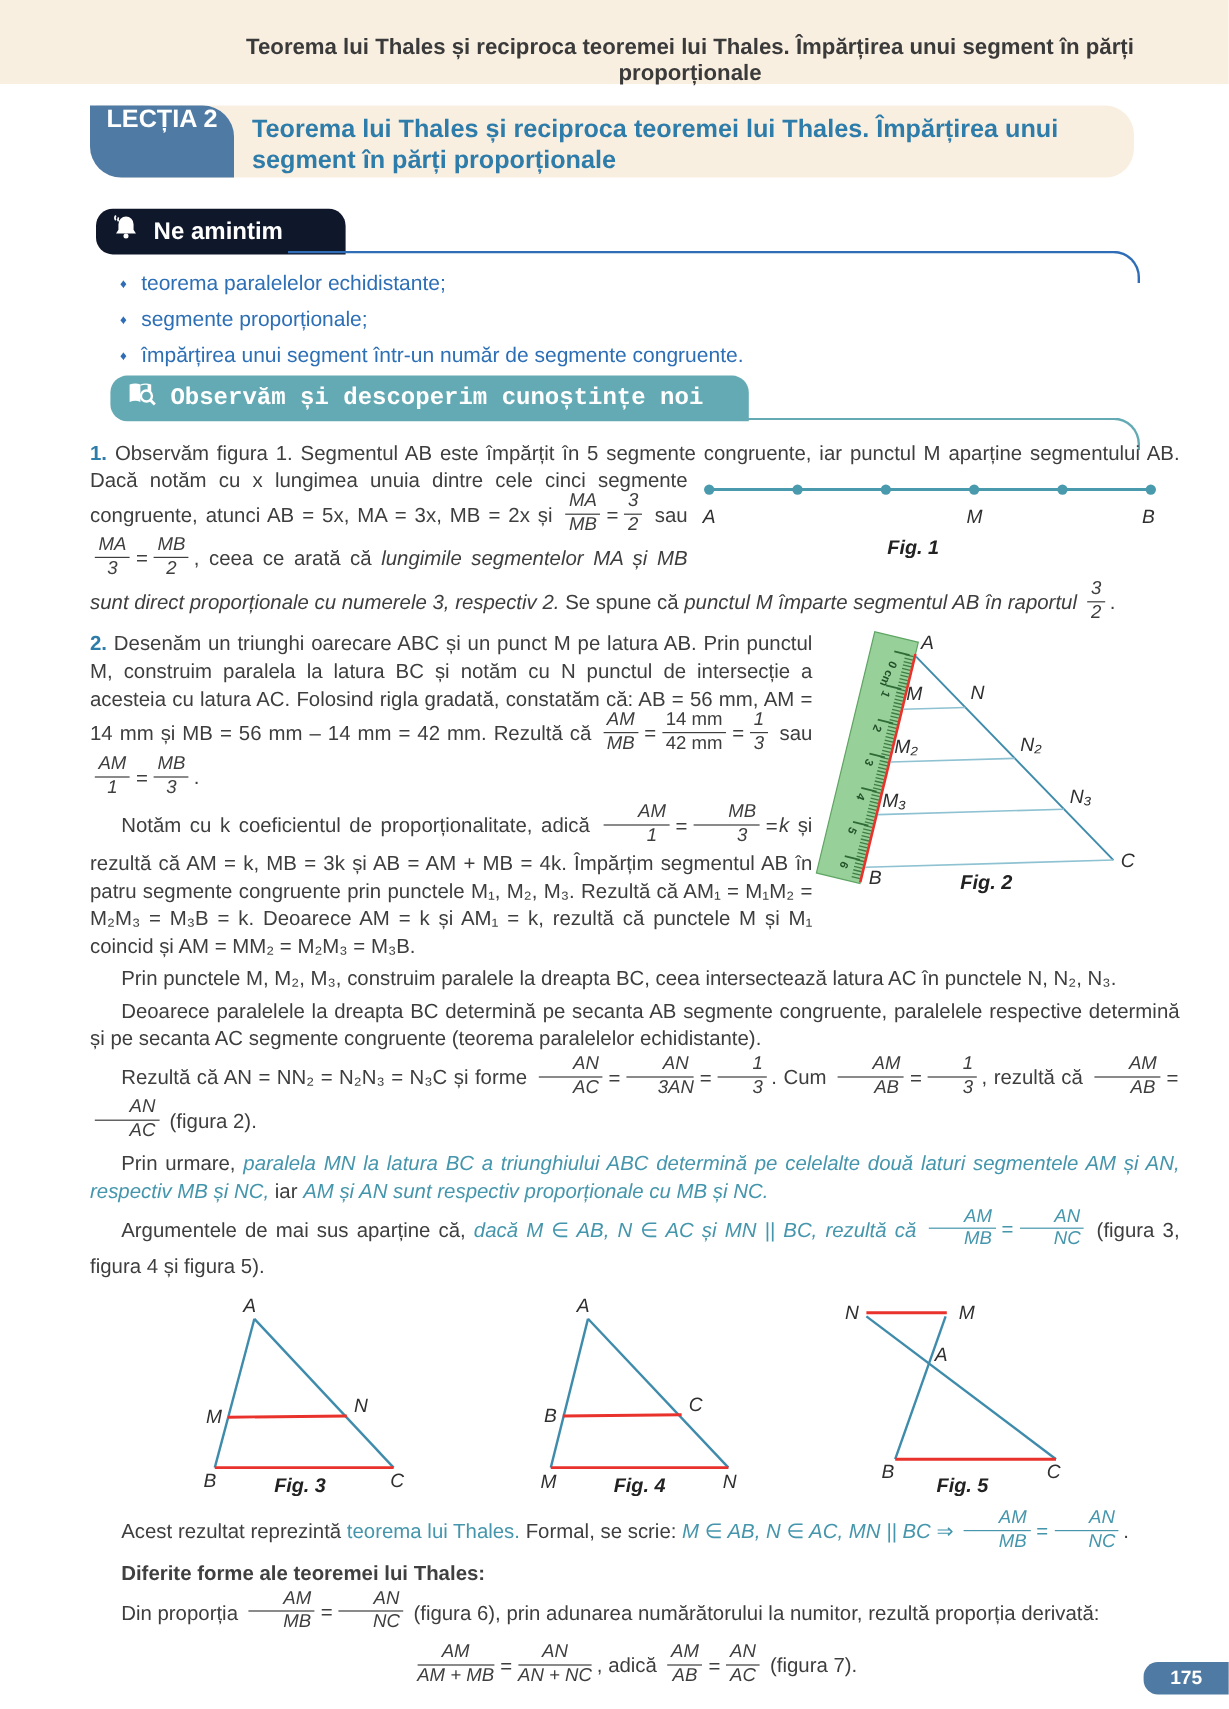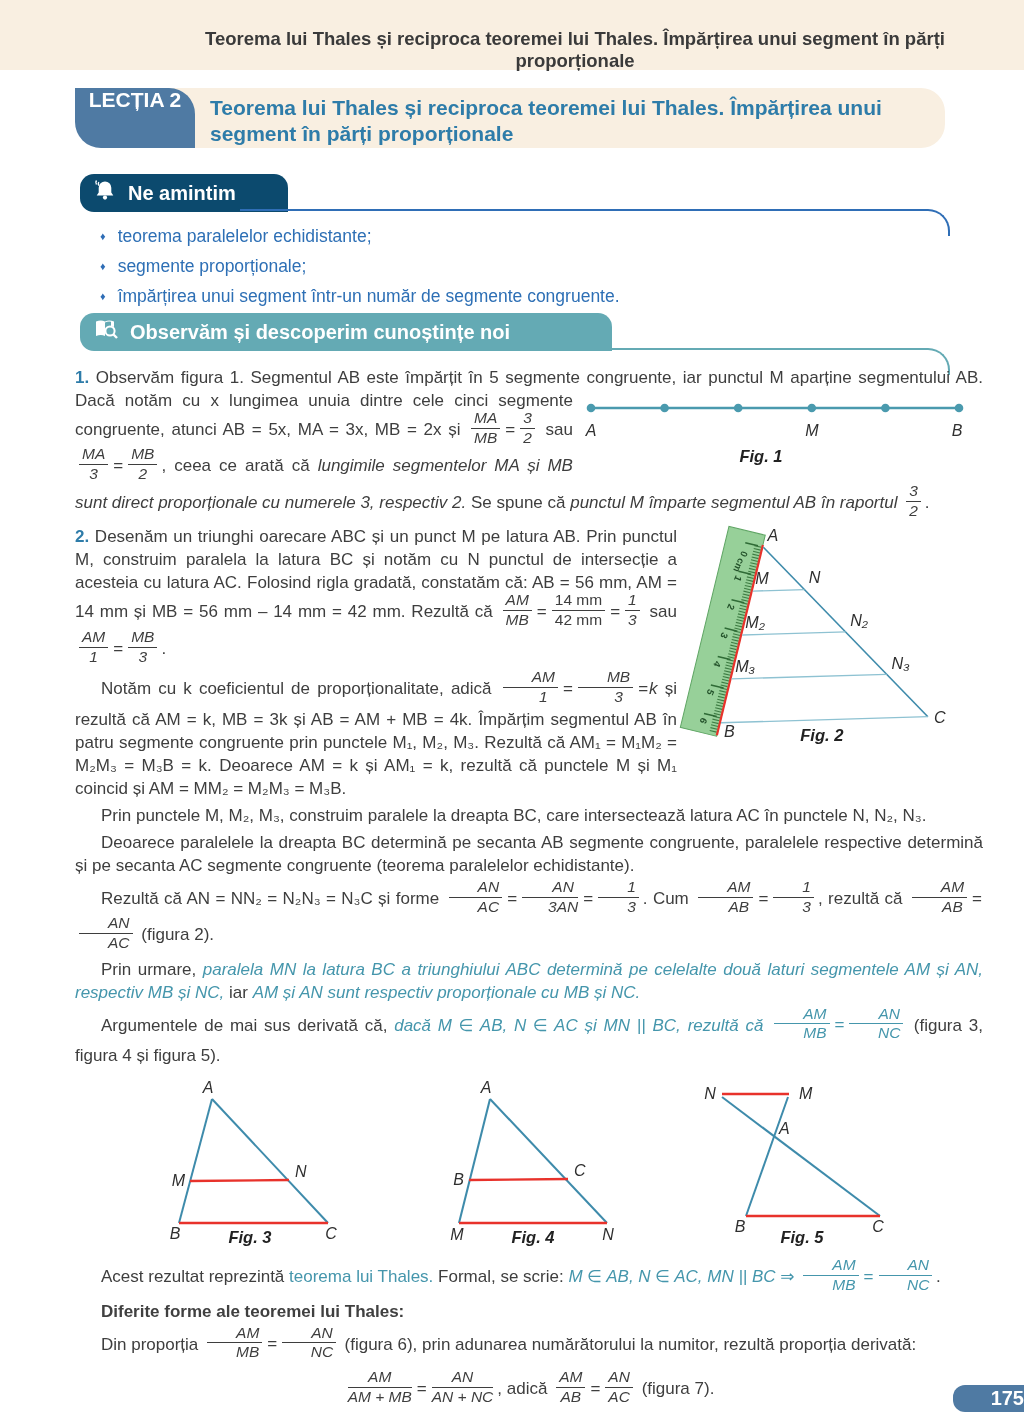--- a/index.html
+++ b/index.html
@@ -12,22 +12,22 @@
   
   .lessonband{position:absolute;top:88px;left:80px;width:865px;height:60px;background:#f9efe1;border-radius:0 24px 24px 24px;}
   .lessonbox{position:absolute;top:88px;left:75px;width:120px;height:60px;background:#4f7aa3;
              border-radius:0 26px 0 26px;display:flex;justify-content:center;
              color:#fff;font-weight:bold;font-size:21px;}
   .lessontitle{position:absolute;top:95px;left:210px;width:700px;font-size:21px;line-height:26px;
                font-weight:bold;color:#2e7ca9;}
   
   .badge{position:absolute;height:38px;display:flex;align-items:center;gap:10px;
          color:#fff;font-weight:bold;font-size:20px;padding:0 18px 0 12px;box-sizing:border-box;}
-  .badge.blue{top:174px;left:80px;width:208px;background:#0c4a6e;border-radius:14px 14px 0 14px;}
-  .badge.teal{top:313px;left:80px;width:532px;background:#64aab4;border-radius:14px 14px 0 14px;}
+  .badge.blue{top:174px;left:80px;width:208px;background:#0f172a;border-radius:14px 14px 0 14px;}
+  .badge.teal{top:313px;left:92px;width:532px;background:#64aab4;border-radius:14px 14px 0 14px;font-family:Liberation Mono, monospace;}
   .rule{position:absolute;border-style:solid;border-color:#2f6eb6;border-width:0;}
   .rule.blue{top:209px;left:240px;width:708px;height:25px;
              border-top-width:2.5px;border-right-width:2.5px;border-top-right-radius:22px;border-color:#2f6eb6;}
   .rule.teal{top:348px;left:560px;width:388px;height:25px;
              border-top-width:2.5px;border-right-width:2.5px;border-top-right-radius:22px;border-color:#64aab4;}
   
   .bullets{position:absolute;top:226px;left:100px;width:700px;}
   .bullets .row{display:flex;align-items:baseline;margin-bottom:9px;font-size:17.5px;color:#2d6fb5;}
   .bullets .dm{font-size:11px;margin-right:12px;position:relative;top:-2px;color:#2f6eb6;}
   
@@ -48,22 +48,22 @@
   .fig1w{float:right;width:402px;height:108px;shape-outside:inset(24px 0 0 0);
          margin-left:8px;padding-top:26px;box-sizing:border-box;}
   .fig2w{float:right;width:296px;height:228px;margin:0 0 6px 10px;}
   .figrow{display:flex;justify-content:space-between;padding:6px 85px 0 70px;clear:both;}
   svg{overflow:visible;}
   .lbl{font-style:italic;font-size:16px;fill:#2f2f2f;}
   .cap{font-style:italic;font-weight:bold;font-size:16.5px;fill:#222;}
   .rulnum{font-size:9.5px;fill:#23512a;font-weight:bold;}
   
   .pagenum{position:absolute;top:1385px;left:953px;width:71px;height:27px;background:#4f7aa3;
-           border-radius:12px 0 0 12px;color:#fff;font-weight:bold;font-size:20px;
-           display:flex;align-items:center;justify-content:flex-end;}
+           border-radius:12px 0 0 12px;color:#fff;font-weight:bold;font-size:16px;
+           display:flex;align-items:center;justify-content:center;}
 </style>
 </head>
 <body>
 
 <div class="runhead">
   <div class="t">Teorema lui Thales și reciproca teoremei lui Thales. Împărțirea unui segment în părți proporționale</div>
 </div>
 
 <div class="lessonband"></div>
 <div class="lessonbox">
@@ -179,37 +179,37 @@
       <span>Desenăm un triunghi oarecare ABC și un punct M pe latura AB. Prin punctul M, construim paralela la latura BC și notăm cu N punctul de intersecție a acesteia cu latura AC. Folosind rigla gradată, constatăm că: AB = 56 mm, AM = 14 mm și MB = 56 mm – 14 mm = 42 mm. Rezultă că</span>
       <span class="fr"><span class="n">AM</span><span class="d">MB</span></span><span class="mi">=</span><span class="fr" style="font-style:normal"><span class="n">14 mm</span><span class="d">42 mm</span></span><span class="mi">=</span><span class="fr"><span class="n">1</span><span class="d">3</span></span>
       <span>sau</span>
       <span class="fr"><span class="n">AM</span><span class="d">1</span></span><span class="mi">=</span><span class="fr"><span class="n">MB</span><span class="d">3</span></span><span>.</span>
     </p>
     <p class="ind">
       <span>Notăm cu k coeficientul de proporționalitate, adică</span>
       <span class="fr"><span class="n">AM</span><span class="d">1</span></span><span class="mi">=</span><span class="fr"><span class="n">MB</span><span class="d">3</span></span><span class="mi">=</span><span class="it">k</span>
       <span>și rezultă că AM = k, MB = 3k și AB = AM + MB = 4k. Împărțim segmentul AB în patru segmente congruente prin punctele M₁, M₂, M₃. Rezultă că AM₁ = M₁M₂ = M₂M₃ = M₃B = k. Deoarece AM = k și AM₁ = k, rezultă că punctele M și M₁ coincid și AM = MM₂ = M₂M₃ = M₃B.</span>
     </p>
-    <p class="ind">Prin punctele M, M₂, M₃, construim paralele la dreapta BC, care intersectează latura AC în punctele N, N₂, N₃.</p>
+    <p class="ind">Prin punctele M, M₂, M₃, construim paralele la dreapta BC, ceea intersectează latura AC în punctele N, N₂, N₃.</p>
     <p class="ind">Deoarece paralelele la dreapta BC determină pe secanta AB segmente congruente, paralelele respective determină și pe secanta AC segmente congruente (teorema paralelelor echidistante).</p>
     <p class="ind">
       <span>Rezultă că AN = NN₂ = N₂N₃ = N₃C și forme</span>
       <span class="fr"><span class="n">AN</span><span class="d">AC</span></span><span class="mi">=</span><span class="fr"><span class="n">AN</span><span class="d">3AN</span></span><span class="mi">=</span><span class="fr"><span class="n">1</span><span class="d">3</span></span><span>. Cum</span>
       <span class="fr"><span class="n">AM</span><span class="d">AB</span></span><span class="mi">=</span><span class="fr"><span class="n">1</span><span class="d">3</span></span><span>,  rezultă că</span>
       <span class="fr"><span class="n">AM</span><span class="d">AB</span></span><span class="mi">=</span><span class="fr"><span class="n">AN</span><span class="d">AC</span></span>
       <span>(figura 2).</span>
     </p>
     <p class="ind">
       <span>Prin urmare,</span>
       <span class="tl it">paralela MN la latura BC a triunghiului ABC determină pe celelalte două laturi segmentele AM și AN, respectiv MB și NC,</span>
       <span>iar</span>
       <span class="tl it">AM și AN sunt respectiv proporționale cu MB și NC.</span>
     </p>
     <p class="ind">
-      <span>Argumentele de mai sus derivată că,</span>
+      <span>Argumentele de mai sus aparține că,</span>
       <span class="tl it">dacă M ∈ AB, N ∈ AC și MN || BC, rezultă că</span>
       <span class="tl"><span class="fr"><span class="n">AM</span><span class="d">MB</span></span><span class="mi">=</span><span class="fr"><span class="n">AN</span><span class="d">NC</span></span></span>
       <span>(figura 3, figura 4 și figura 5).</span>
     </p>
   </div>
 
   <div class="figrow">
     <span>
       <svg width="190" height="170" viewBox="0 0 190 170">
         <line x1="67" y1="22" x2="34" y2="146" stroke="#3e8bab" stroke-width="2"></line>

